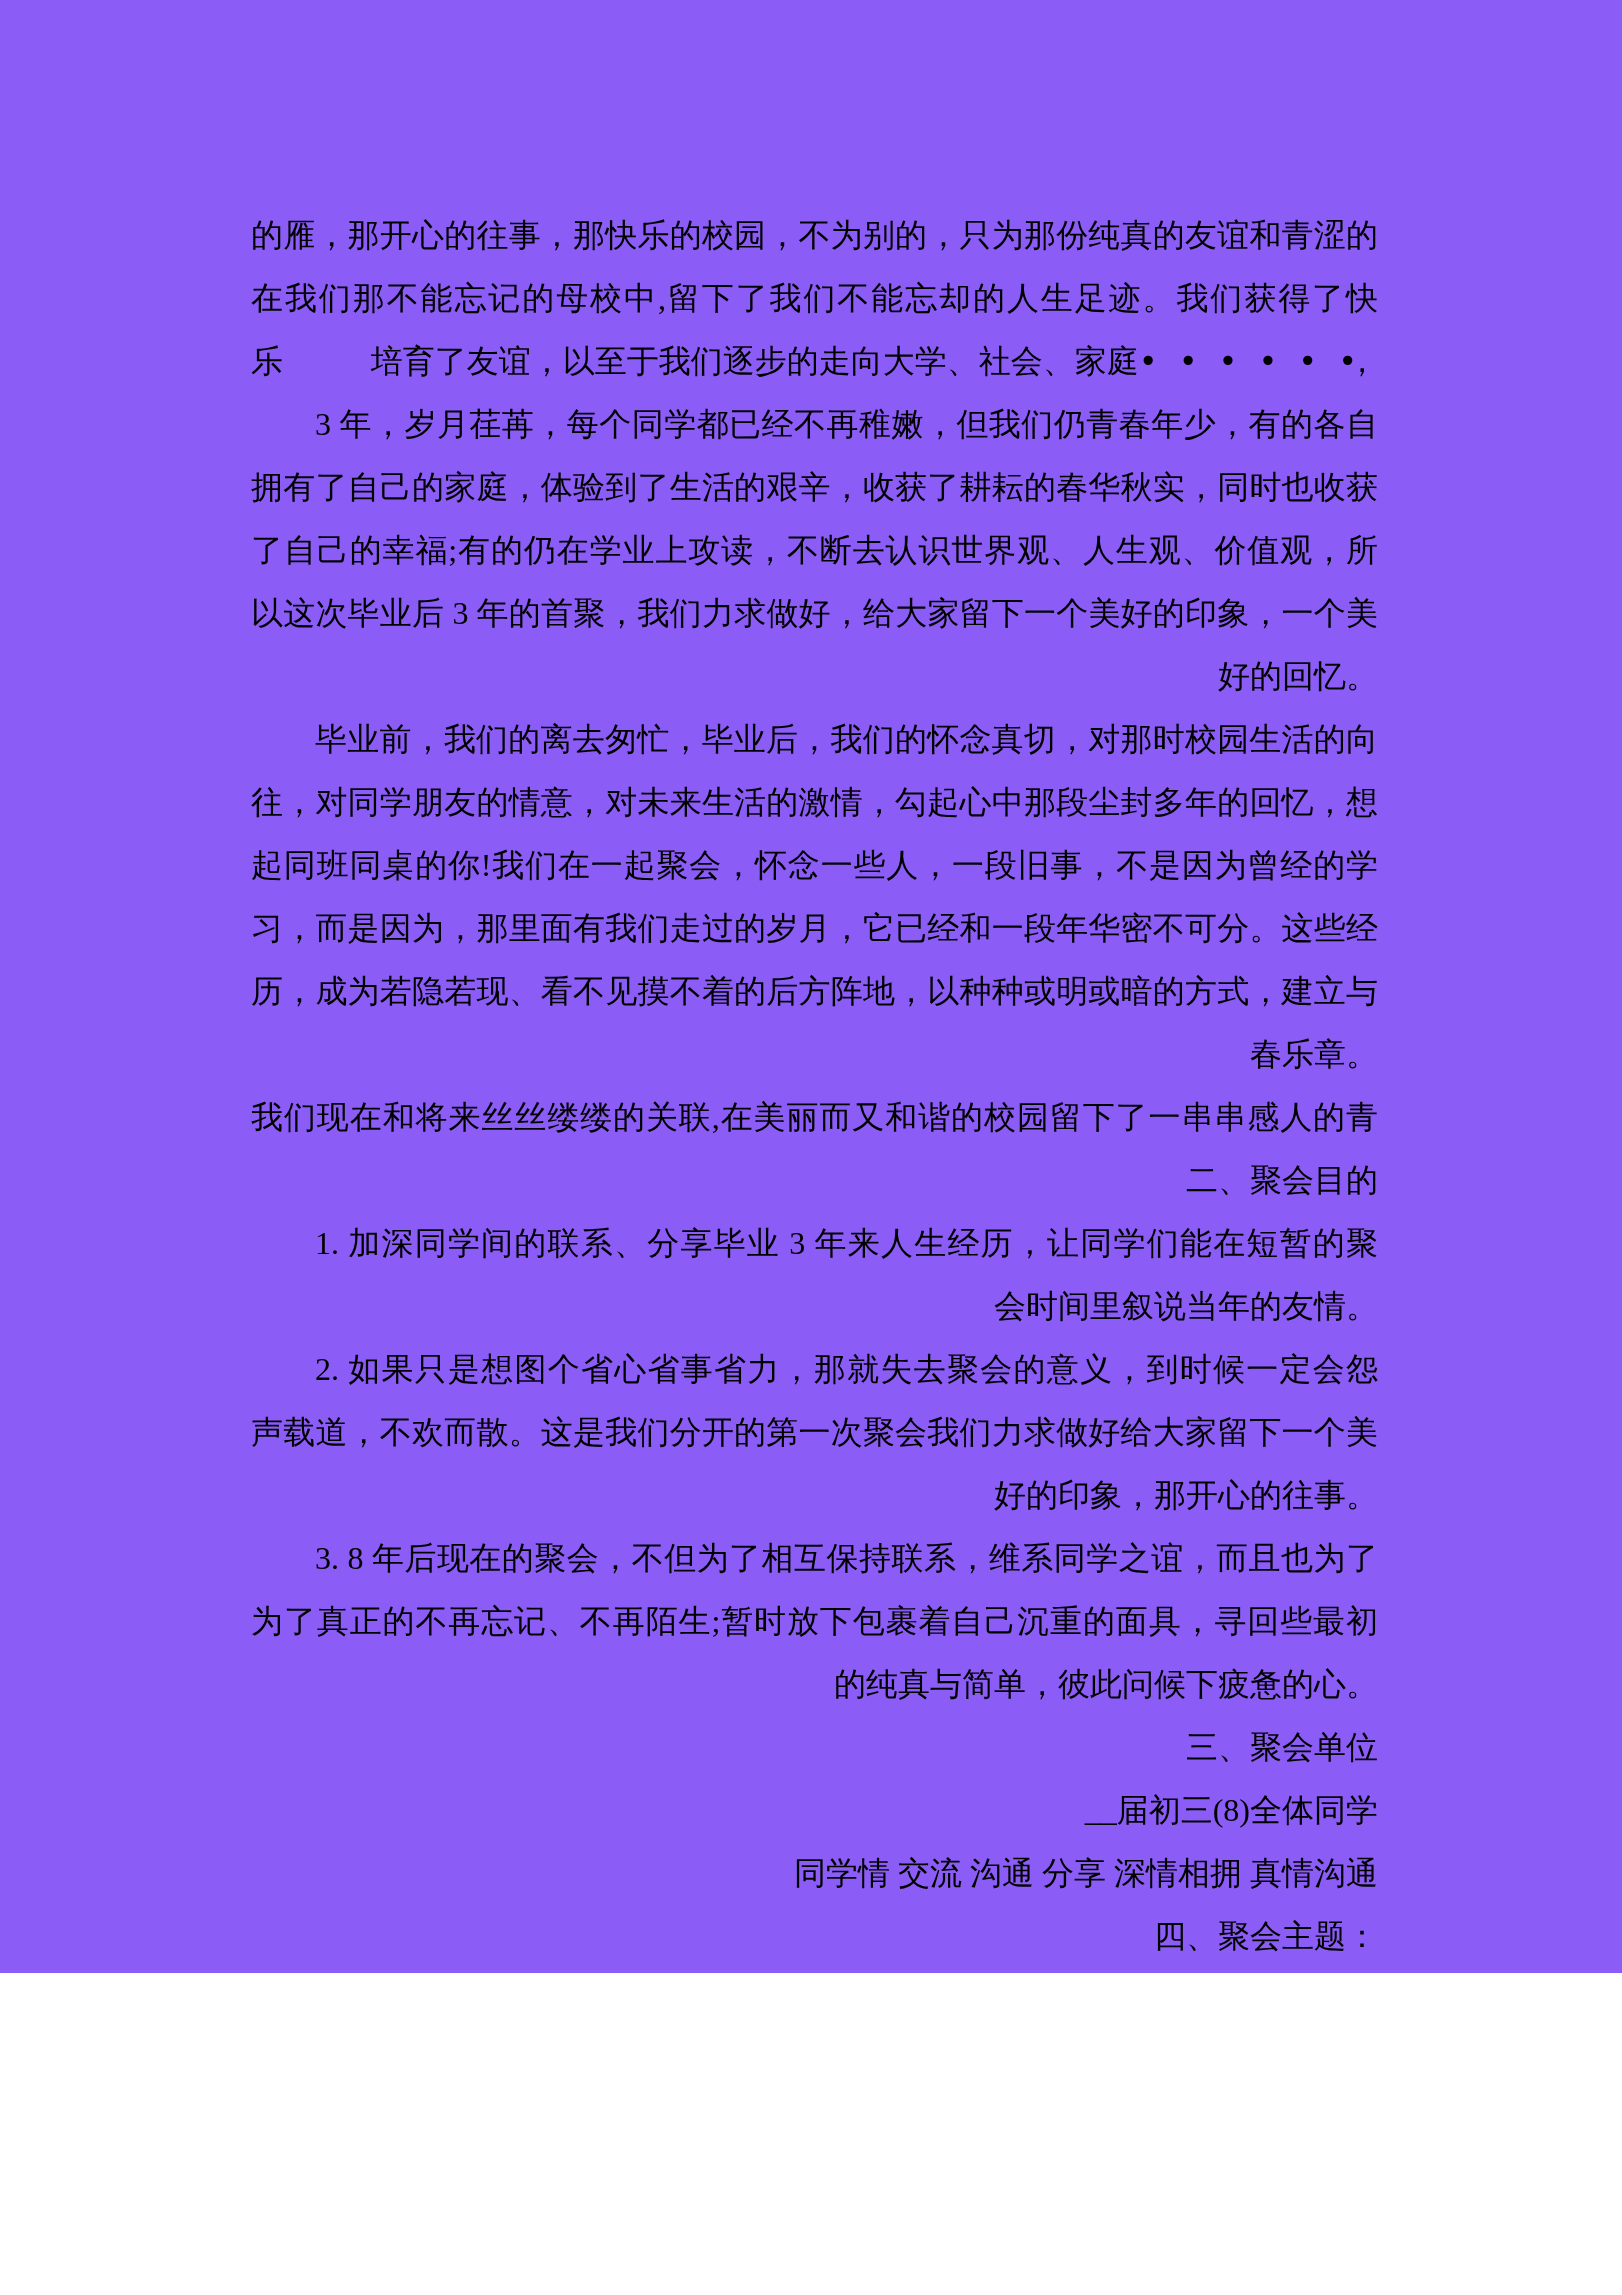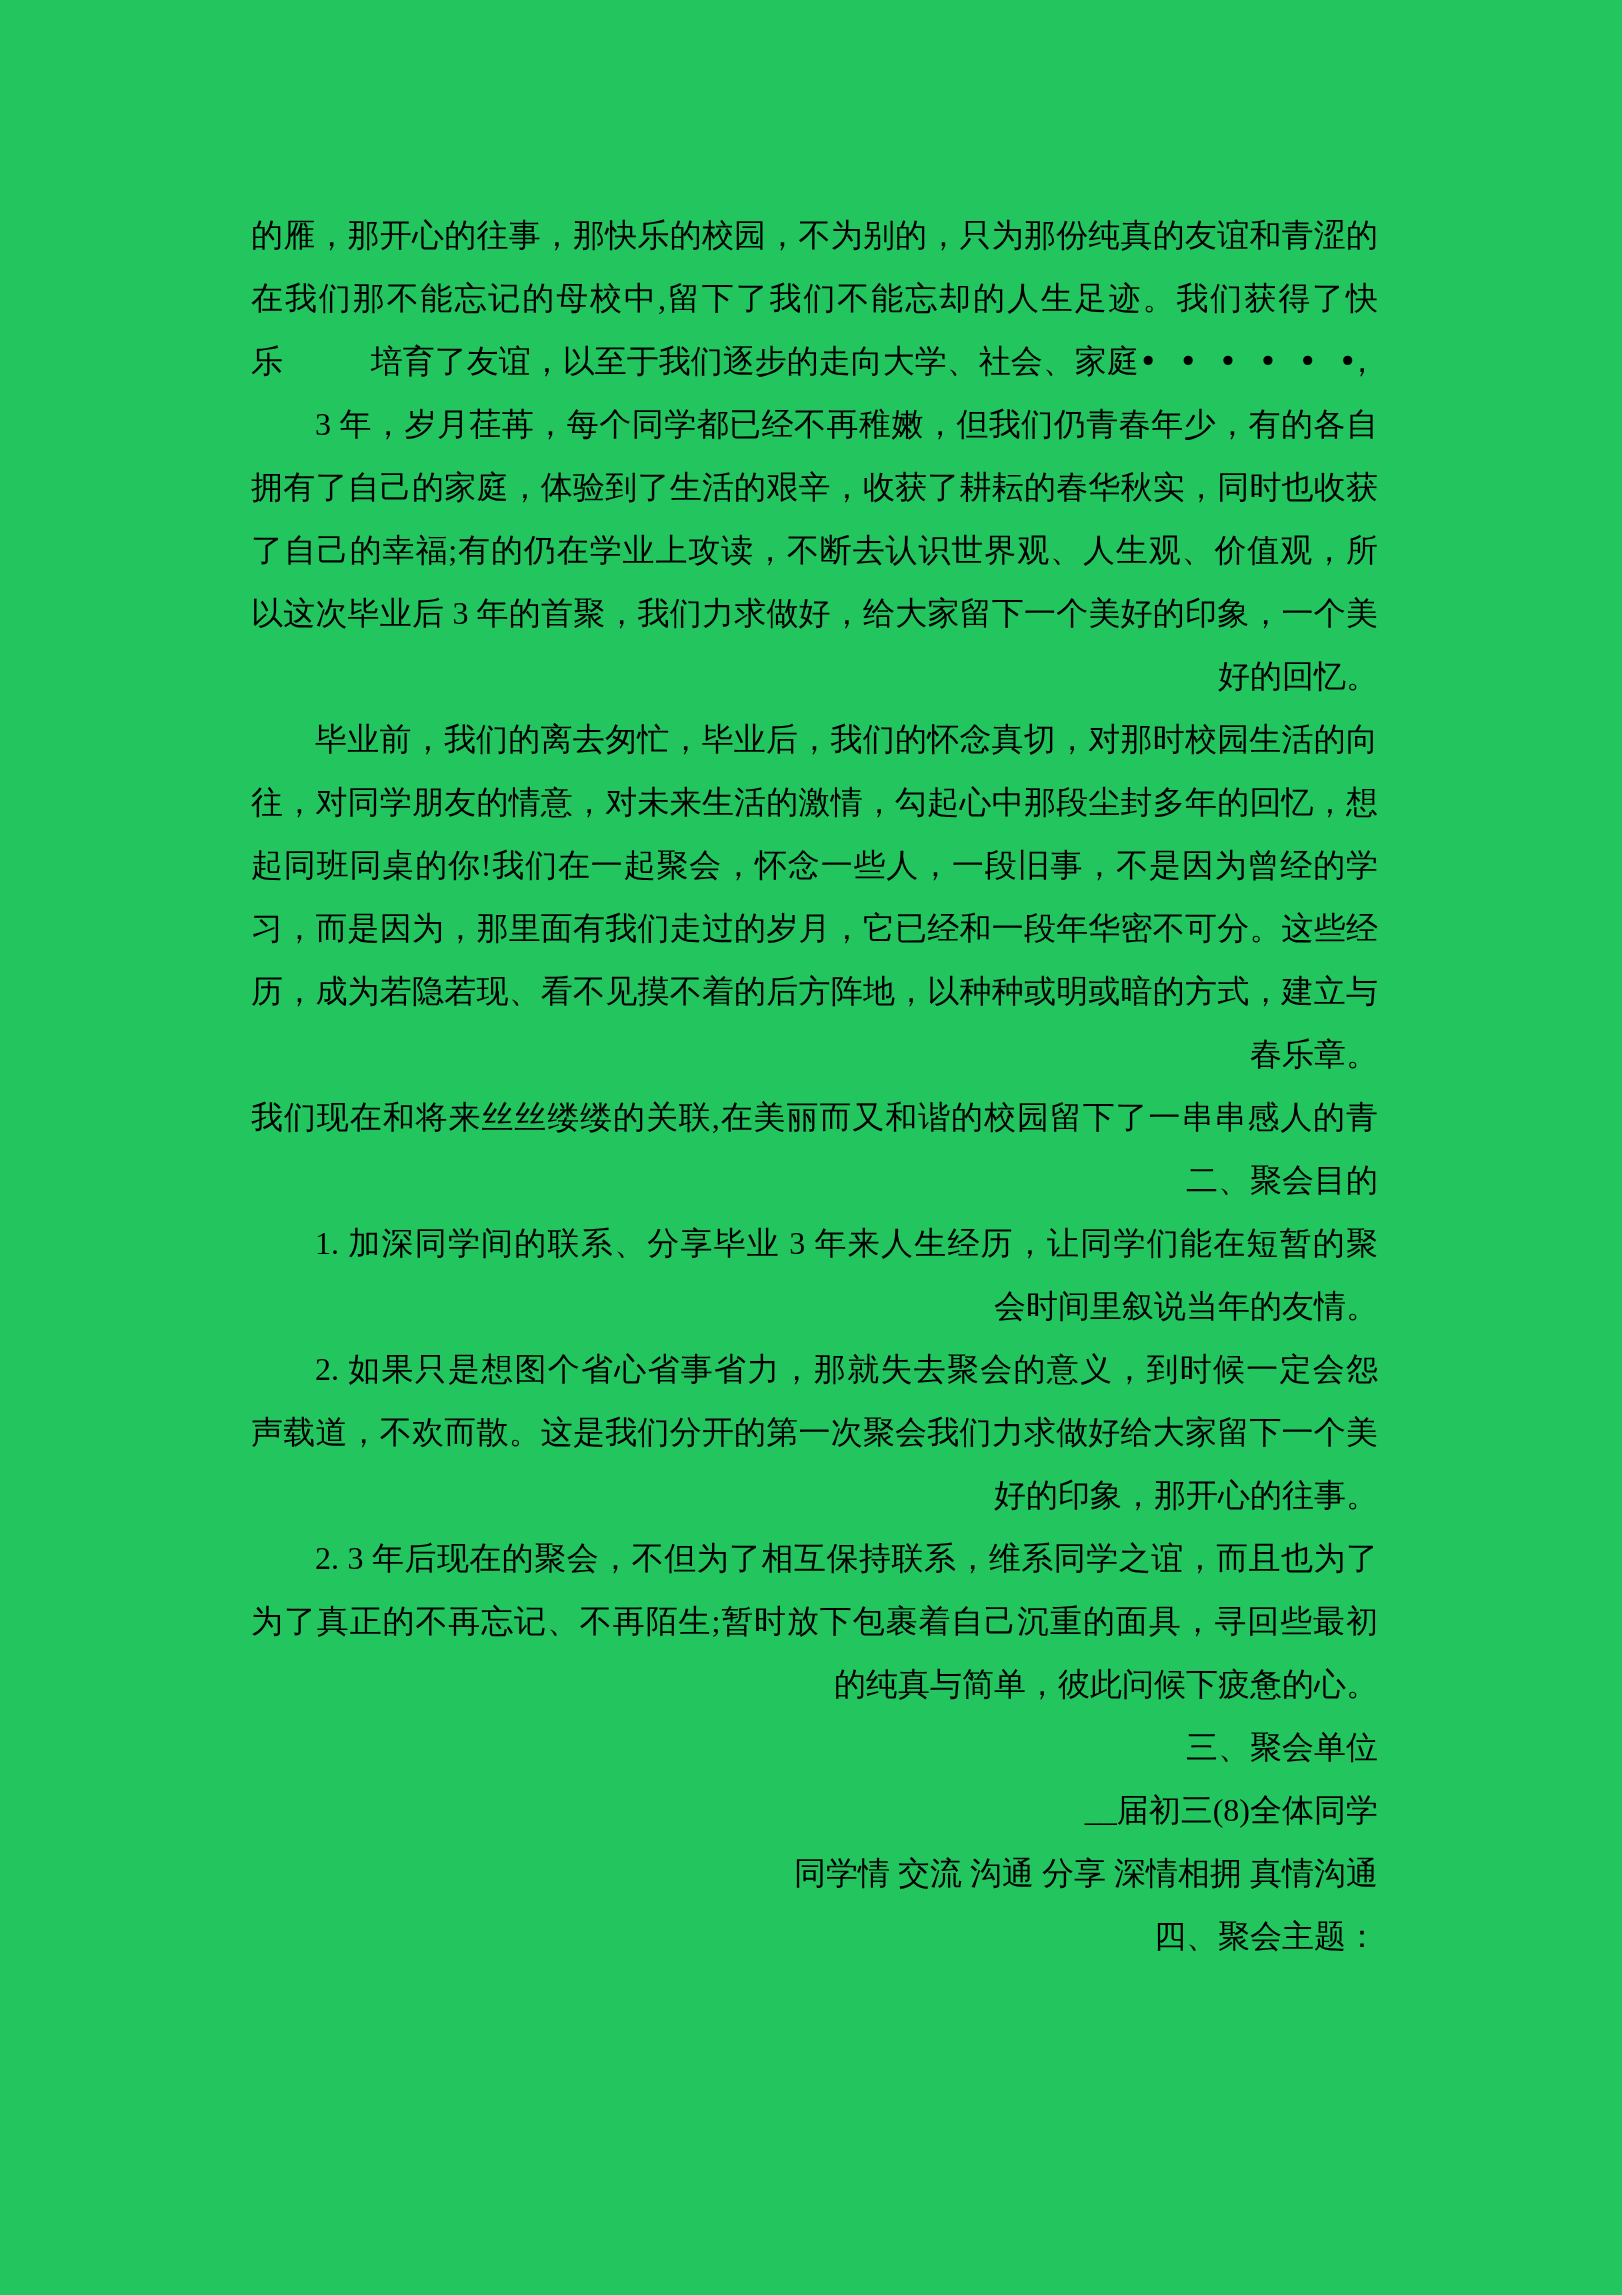--- a/index.html
+++ b/index.html
@@ -9,22 +9,22 @@
   }
   body {
     width: 1623px;
     height: 2295px;
     background: #ffffff;
     overflow: hidden;
   }
   .page {
     position: relative;
     width: 1623px;
-    height: 2295px;
-    background: #22c55e;
+    height: 1973px;
+    background: #8b5cf6;
   }
   .text-block {
     position: absolute;
     left: 251px;
     top: 204px;
     width: 1127px;
     font-family: "Liberation Serif", "DejaVu Serif", serif;
     font-size: 32px;
     color: #000000;
     font-weight: normal;
@@ -66,21 +66,21 @@
       <div class="line justify">习，而是因为，那里面有我们走过的岁月，它已经和一段年华密不可分。这些经</div>
       <div class="line justify">历，成为若隐若现、看不见摸不着的后方阵地，以种种或明或暗的方式，建立与</div>
       <div class="line">春乐章。</div>
       <div class="line justify">我们现在和将来丝丝缕缕的关联,在美丽而又和谐的校园留下了一串串感人的青</div>
       <div class="line indent">二、聚会目的</div>
       <div class="line indent justify">1. 加深同学间的联系、分享毕业 3 年来人生经历，让同学们能在短暂的聚</div>
       <div class="line">会时间里叙说当年的友情。</div>
       <div class="line indent justify">2. 如果只是想图个省心省事省力，那就失去聚会的意义，到时候一定会怨</div>
       <div class="line justify">声载道，不欢而散。这是我们分开的第一次聚会我们力求做好给大家留下一个美</div>
       <div class="line">好的印象，那开心的往事。</div>
-      <div class="line indent justify">2. 3 年后现在的聚会，不但为了相互保持联系，维系同学之谊，而且也为了</div>
+      <div class="line indent justify">3. 8 年后现在的聚会，不但为了相互保持联系，维系同学之谊，而且也为了</div>
       <div class="line justify">为了真正的不再忘记、不再陌生;暂时放下包裹着自己沉重的面具，寻回些最初</div>
       <div class="line">的纯真与简单，彼此问候下疲惫的心。</div>
       <div class="line indent">三、聚会单位</div>
       <div class="line indent">__届初三(8)全体同学</div>
       <div class="line indent">同学情 交流 沟通 分享 深情相拥 真情沟通</div>
       <div class="line indent">四、聚会主题：</div>
     </div>
 </div>
 
 

